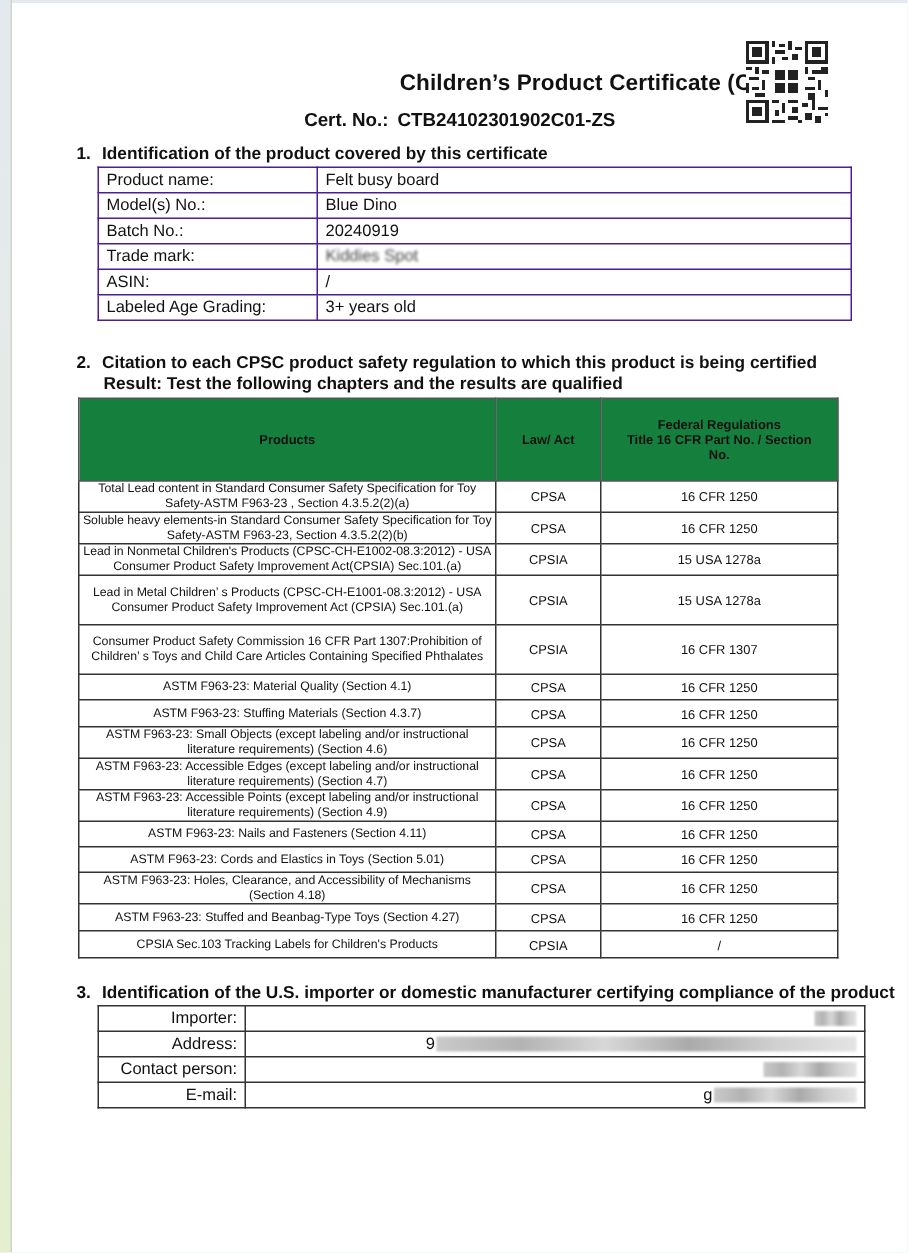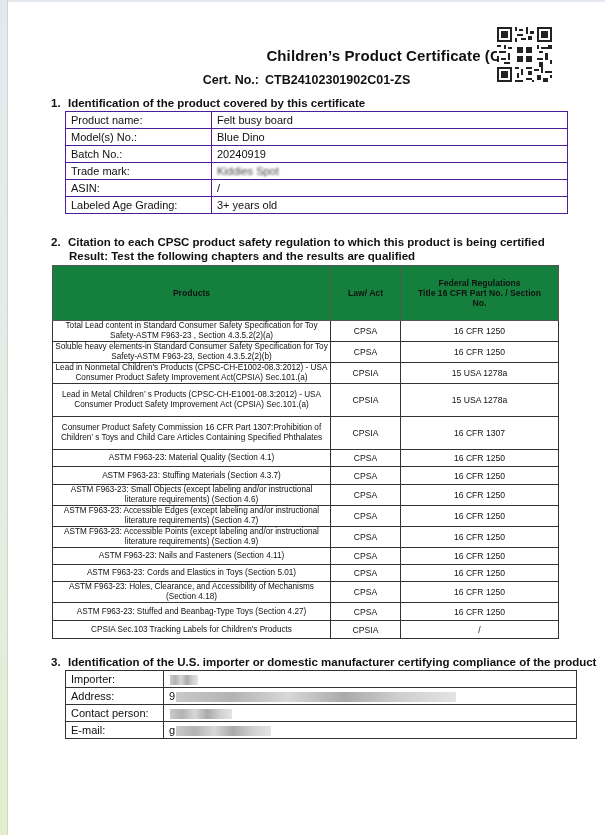--- a/index.html
+++ b/index.html
@@ -46,21 +46,21 @@
     background: #15803d; border: 1px solid #555; font-size: 8.6px;
     font-weight: bold; line-height: 10px; height: 21px; padding: 12px;
   }
   .t2 td {
     border: 1px solid #333; font-size: 8.2px; line-height: 10px;
     text-align: center; padding: 0 1px; vertical-align: middle;
   }
   .t2 td.law, .t2 td.reg { font-size: 8.6px; }
   .t2 col.c1 { width: 278px; }
   .t2 col.c2 { width: 70px; }
-  .t3 { left: 57px; top: 668px; width: 512px; }
+  .t3 { left: 57px; top: 668px; width: 512px; text-align: right; }
   .t3 td {
     border: 1px solid #333; font-size: 11px; height: 16px; padding: 0 5px;
     vertical-align: middle;
   }
   .t3 td.k { width: 87px; }
   .redact {
     display: inline-block; height: 10px; vertical-align: middle;
     background: linear-gradient(90deg, #c9c9c9, #b3b3b3 20%, #d8d8d8 40%, #aaaaaa 60%, #cfcfcf 80%, #e4e4e4);
     filter: blur(0.6px); margin-left: 1px;
   }

